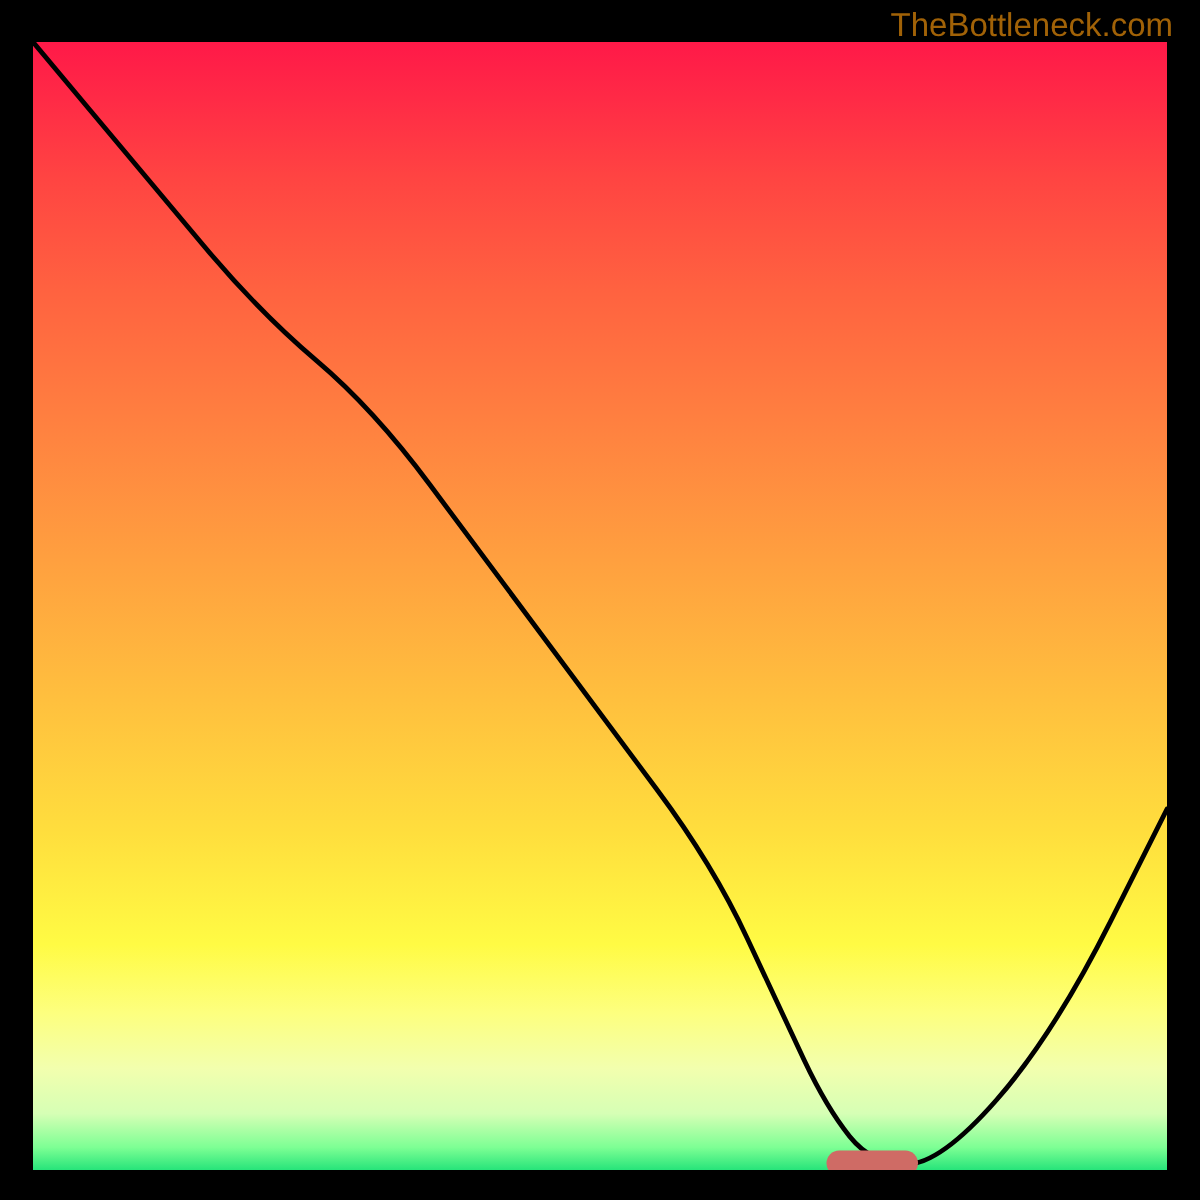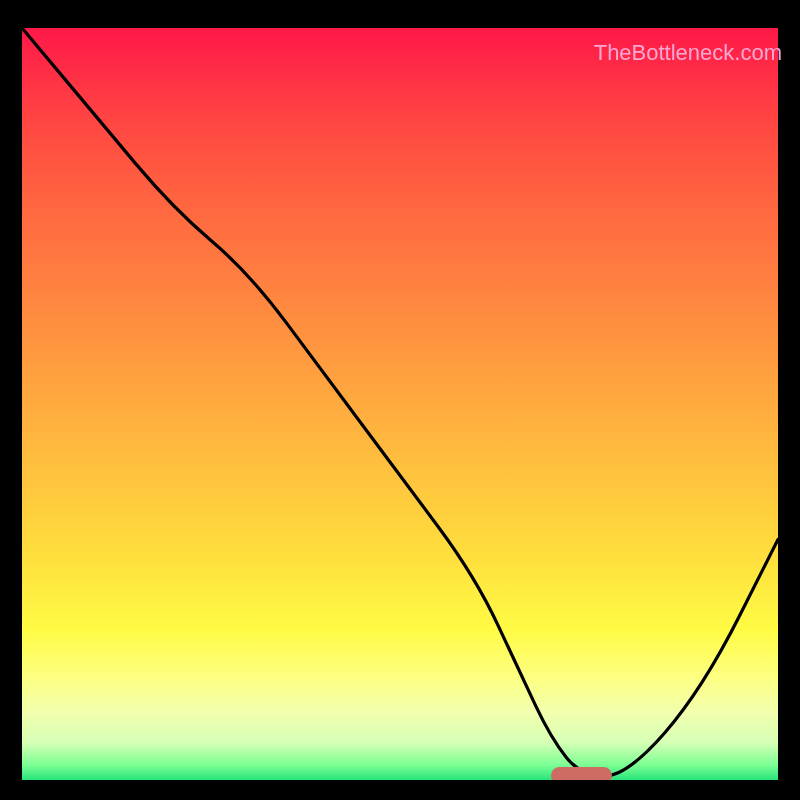--- a/index.html
+++ b/index.html
@@ -8,25 +8,24 @@
     width: 800px;
     height: 800px;
     background: #000;
     position: relative;
     font-family: Arial, sans-serif;
   }
   .watermark {
     position: absolute;
     top: 4px;
     right: 18px;
-    color: #f9a8d4;
+    color: #a16207;
     font-size: 22px;
     font-weight: 500;
     z-index: 10;
-    margin-top: 36px;
   }
   .plot-area {
     position: absolute;
     left: 22px;
     top: 28px;
     width: 756px;
     height: 752px;
     overflow: hidden;
   }
   .gradient-bg {

